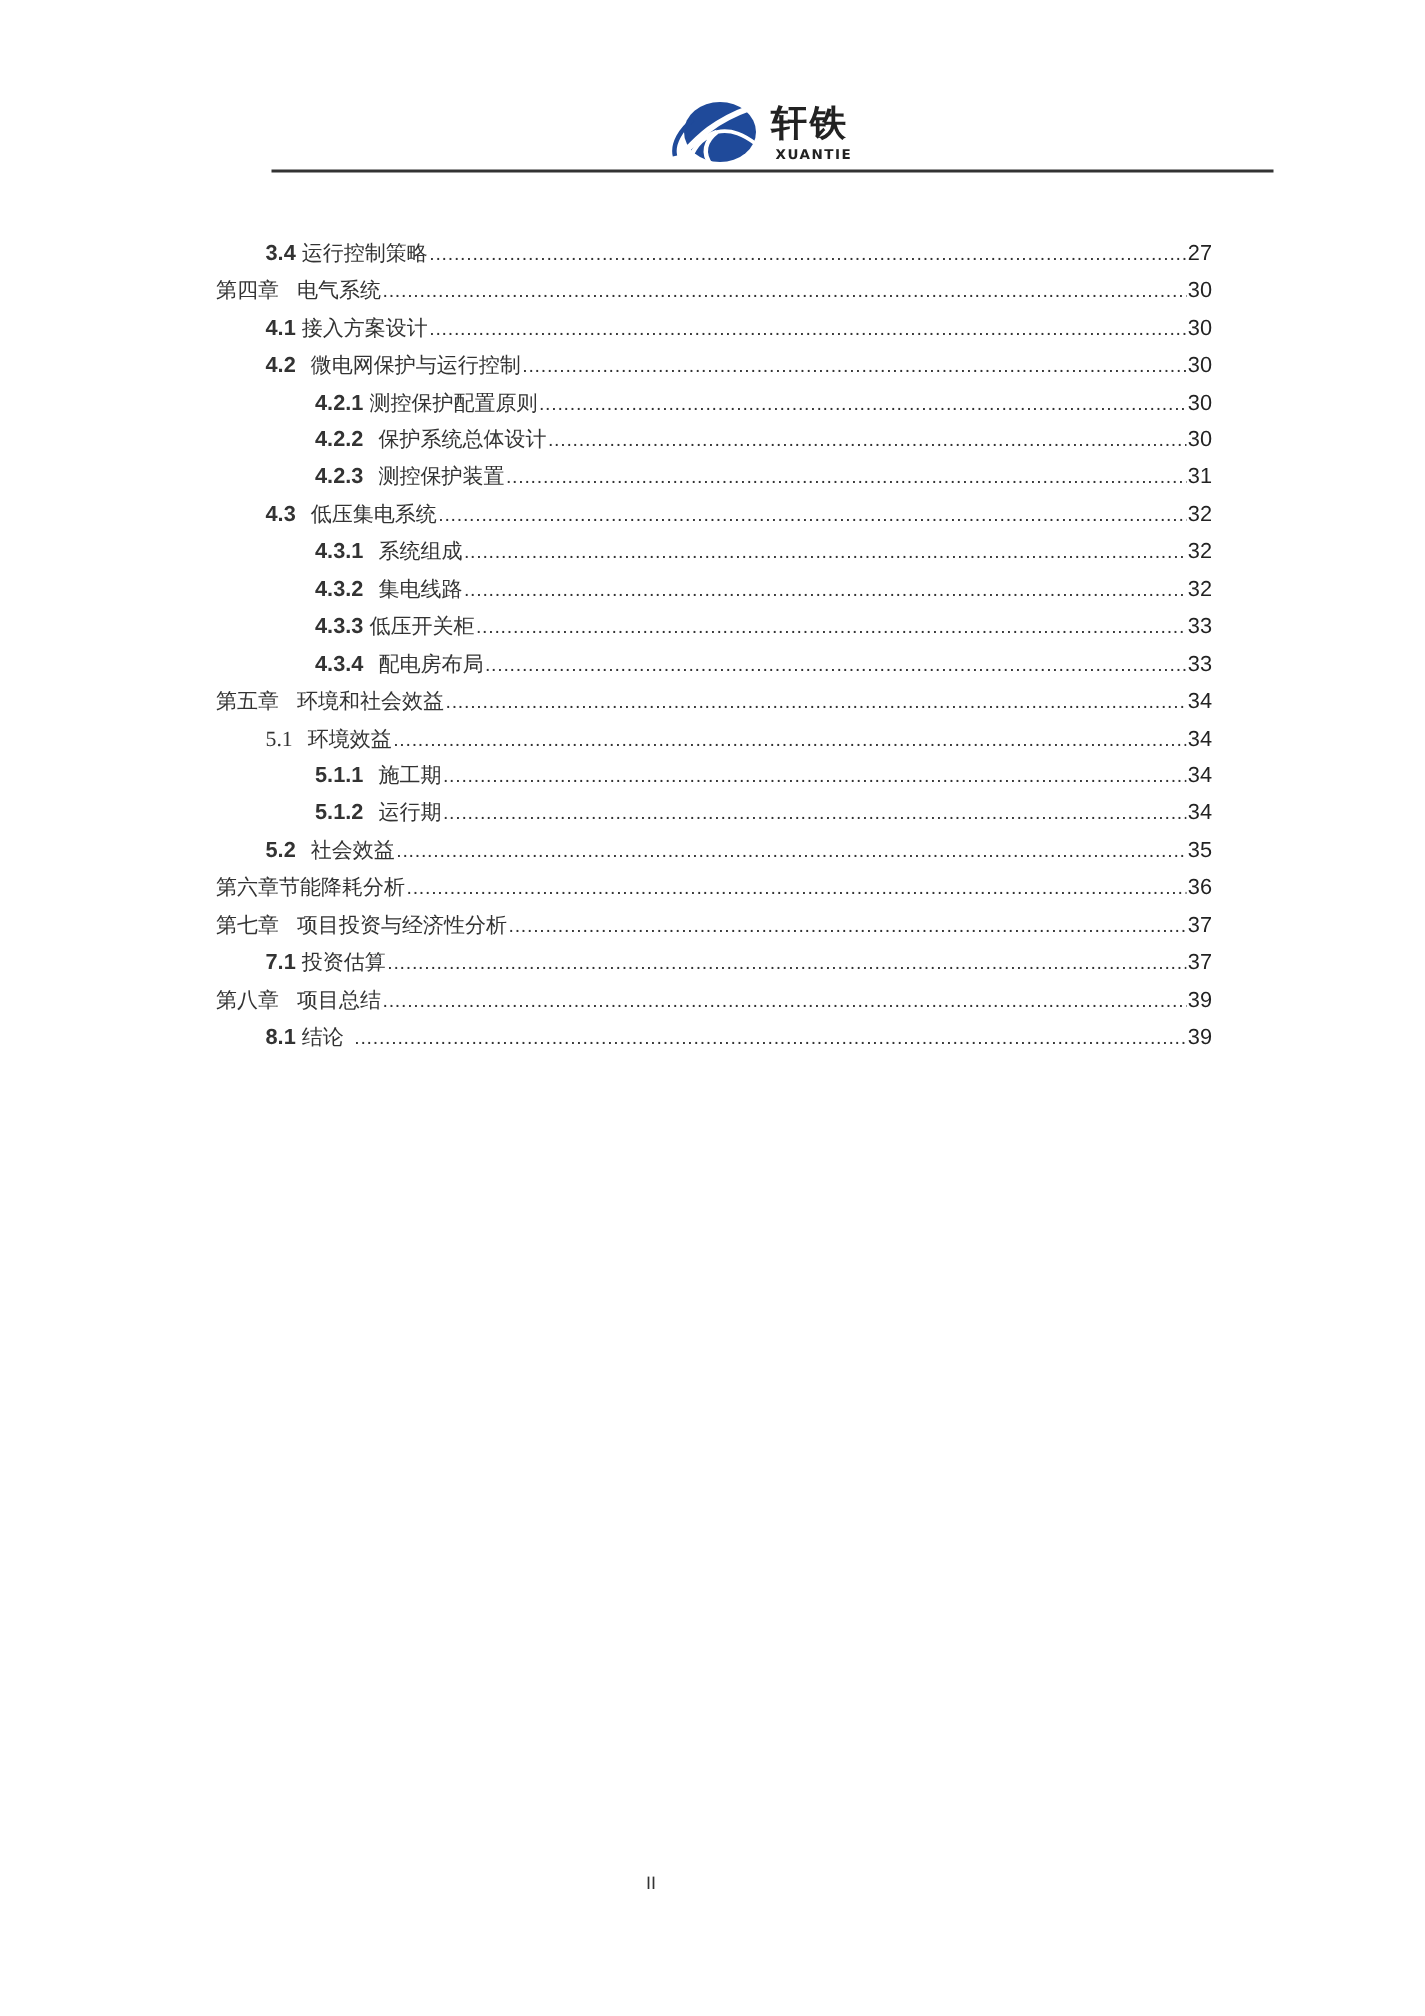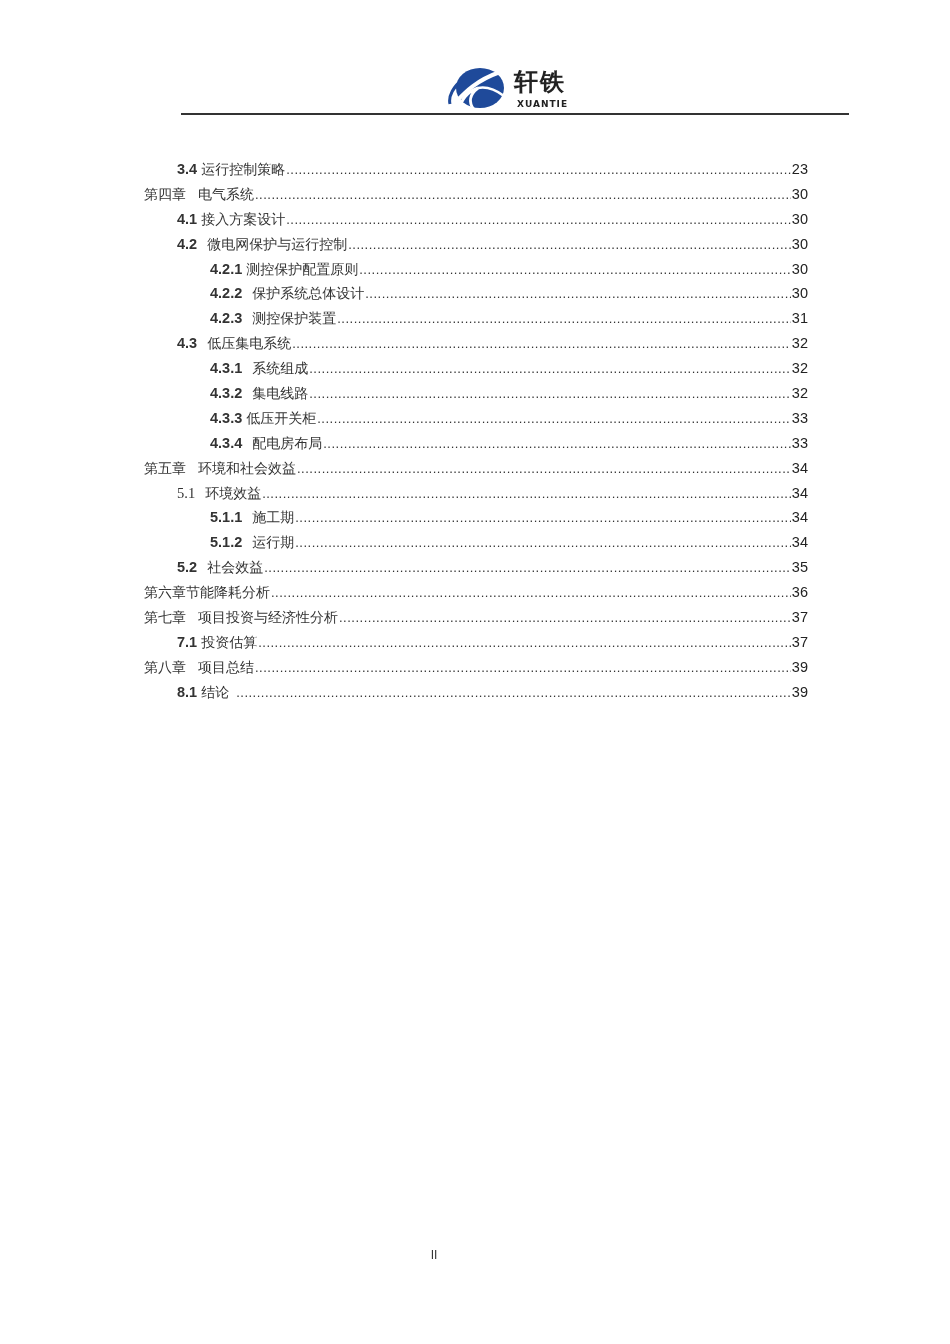--- a/index.html
+++ b/index.html
@@ -50,21 +50,21 @@
   </div>
   <div class="header-rule"></div>
 </div>
 
 <div class="toc">
   <div class="toc-row l2">
       <span class="num">3.4</span>
       <span class="gap" style="width:4px"></span>
       <span class="title">运行控制策略</span>
       <span class="leader"></span>
-      <span class="page">23</span>
+      <span class="page">27</span>
     </div>
 
   <div class="toc-row l1">
       <span class="title">第四章</span>
       <span class="gap" style="width:12px"></span>
       <span class="title">电气系统</span>
       <span class="leader"></span>
       <span class="page">30</span>
     </div>
 

